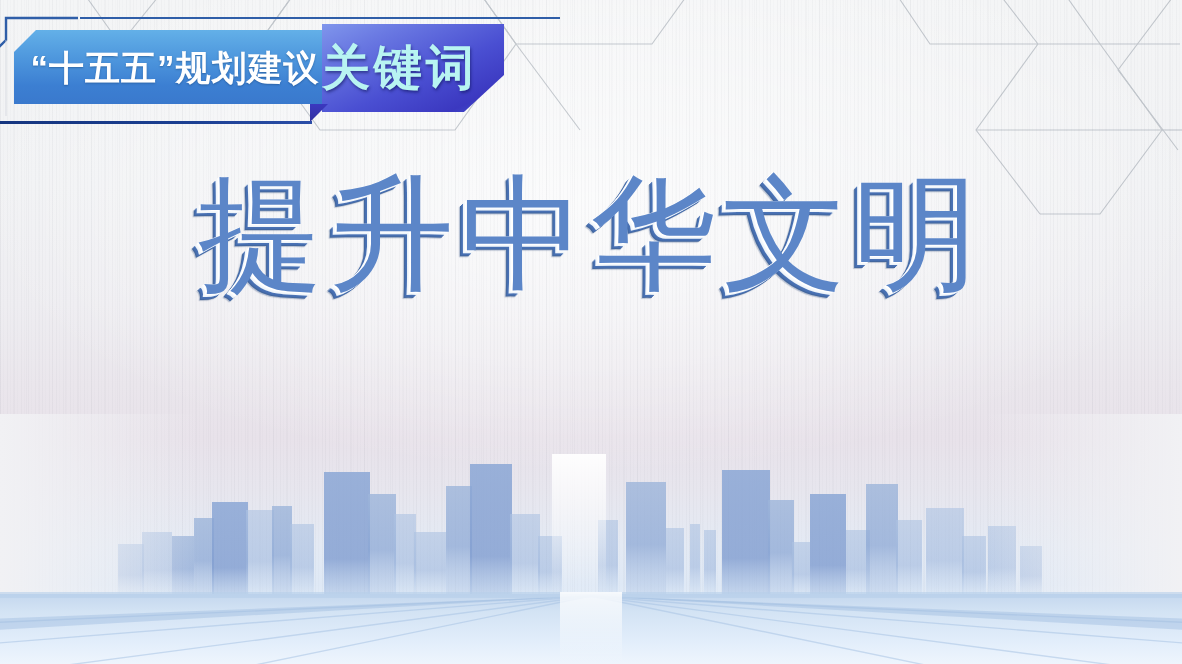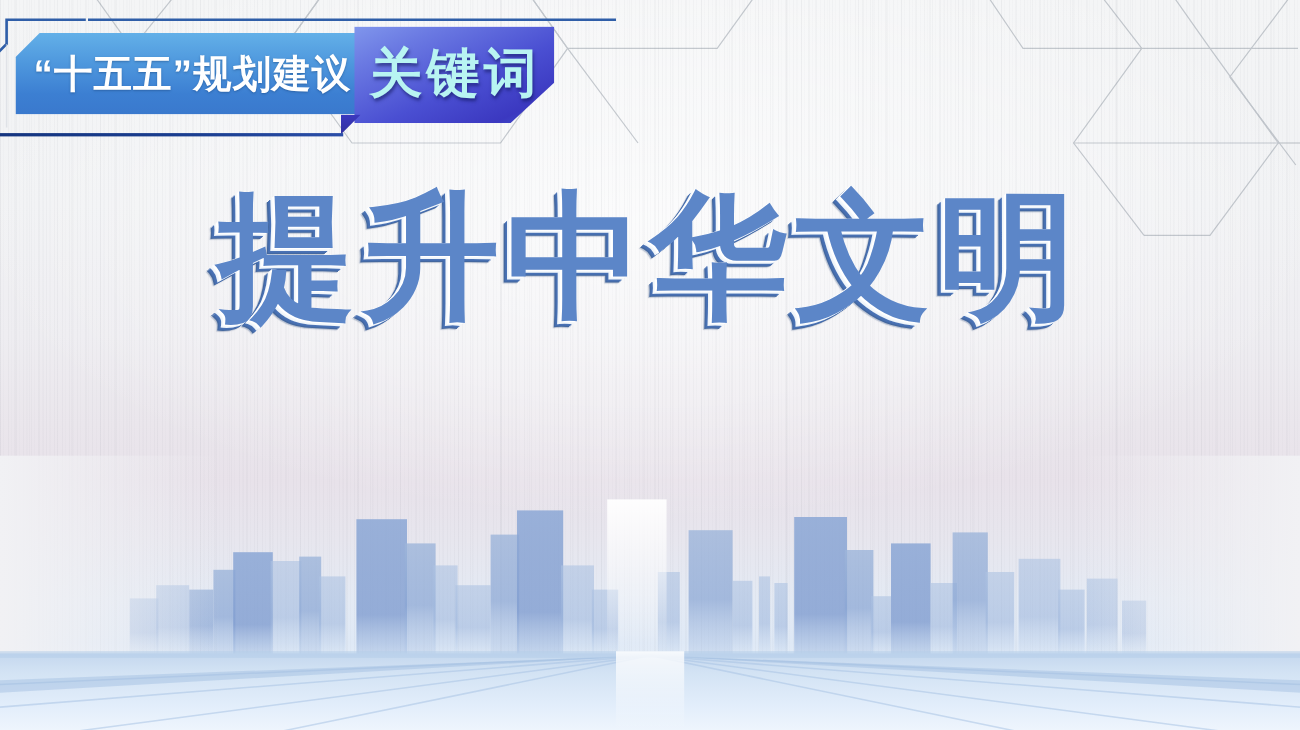--- a/index.html
+++ b/index.html
@@ -143,21 +143,20 @@
     align-items: center;
     justify-content: flex-start;
   }
   .badge-right-text {
     font-family: "Liberation Serif", "DejaVu Serif", serif;
     font-weight: bold;
     font-size: 48px;
     color: #b8f4f2;
     letter-spacing: 4px;
     line-height: 1;
-    padding-left: 14px;
     text-shadow: 1px 2px 3px rgba(15,20,90,0.55);
     white-space: nowrap;
   }
   .badge-underline {
     position: absolute;
     left: 0;
     top: 105px;
     width: 312px;
     height: 3px;
     background: linear-gradient(to right, #15357f 0%, #1b3f92 60%, #2b4ea8 100%);
@@ -177,21 +176,21 @@
   .headline {
     position: absolute;
     left: 0;
     top: 158px;
     width: 1182px;
     text-align: center;
     pointer-events: none;
   }
   .headline-line {
     font-family: "DejaVu Sans", "Liberation Sans", sans-serif;
-    font-weight: bold;
+    font-weight: normal;
     font-size: 125px;
     line-height: 152px;
     color: #5c86c8;
     letter-spacing: 6px;
     white-space: nowrap;
     text-shadow:
       -1px  0px 0 #ffffff,
       -2px  1px 0 #ffffff,
       -3px  2px 0 #f4f8fc,
       -4px  3px 0 #eef4fa,

